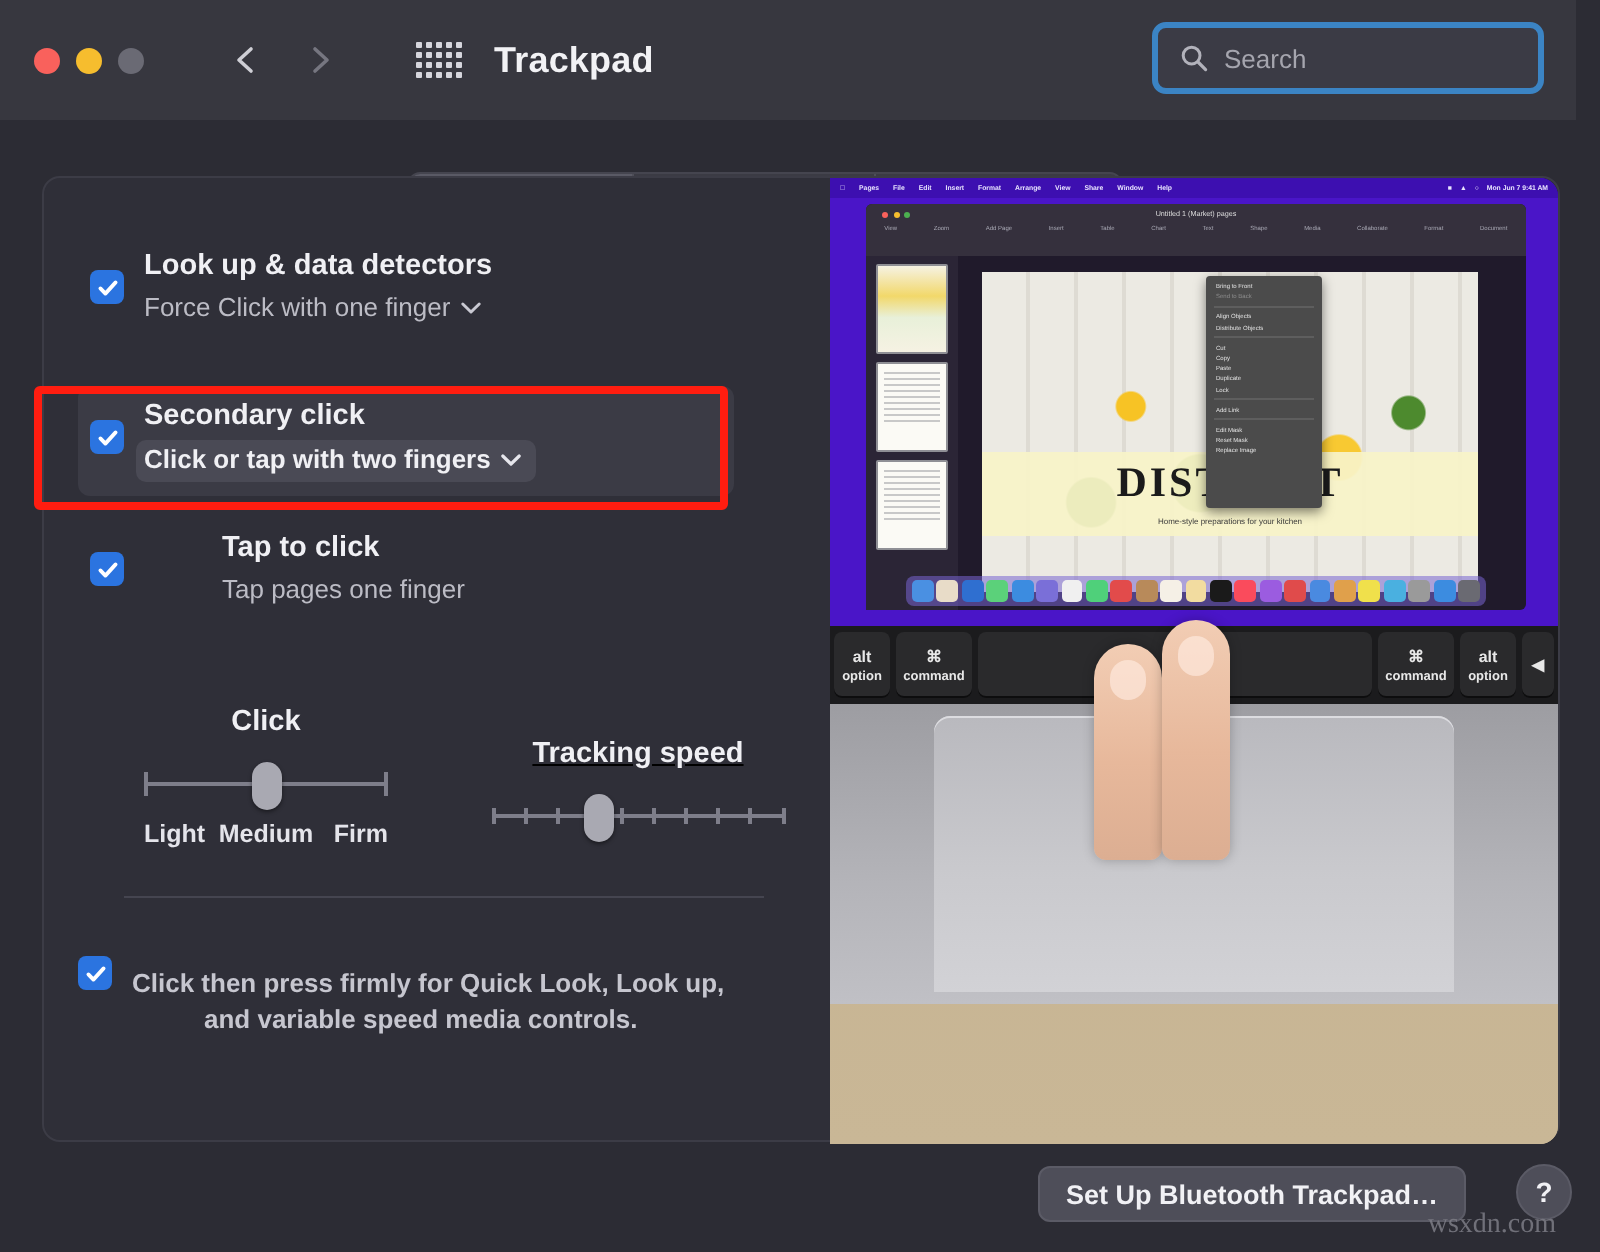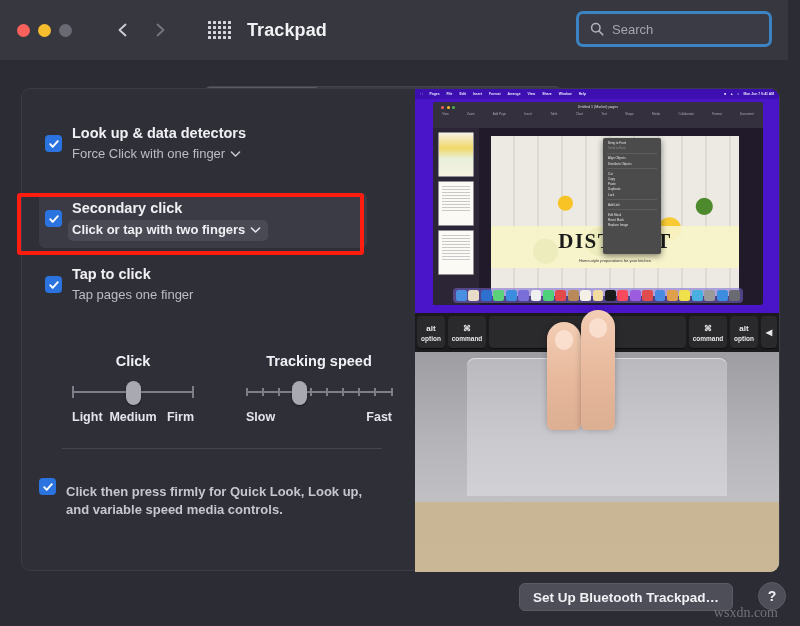--- a/index.html
+++ b/index.html
@@ -435,21 +435,21 @@
           <span class="opt-title">Look up &amp; data detectors</span>
           <span class="opt-sub plain-popup">
             <span>Force Click with one finger</span>
             <svg class="chev-dn" viewBox="0 0 11 8">
               <path d="M1.4 2 L5.5 6 L9.6 2" fill="none" stroke-width="1.5" stroke-linecap="round" stroke-linejoin="round"></path>
             </svg>
           </span>
         </span>
       </div>
 
-      <div class="opt-row" style="top:170px;">
+      <div class="opt-row" style="top:170px;gap:39px;">
         <span class="cb">
           <svg viewBox="0 0 12 12">
             <path d="M2.2 6.2 L4.7 8.8 L9.8 3.2" fill="none" stroke-width="1.9" stroke-linecap="round" stroke-linejoin="round"></path>
           </svg>
         </span>
         <span class="opt-texts">
           <span class="opt-title">Tap to click</span>
           <span class="opt-sub">Tap pages one finger</span>
         </span>
       </div>
@@ -467,54 +467,50 @@
             <div class="tick" style="right:0;"></div>
             <div class="thumb" style="left:50%;"></div>
           </div>
           <div class="endlabels">
             <span class="el-left">Light</span>
             <span class="el-mid">Medium</span>
             <span class="el-right">Firm</span>
           </div>
         </div>
 
-        <div class="slider-group" style="left:224px; top:0; width:146px;">
+        <div class="slider-group" style="left:224px; top:16px; width:146px;text-decoration:underline;">
           <div class="slider-label">Tracking speed</div>
           <div class="track">
             <div class="track-line" style="top:10px; height:2px;"></div>
             <div class="tick mid" style="left:0%;"></div>
             <div class="tick mid" style="left:11%;"></div>
             <div class="tick mid" style="left:22%;"></div>
             <div class="tick mid" style="left:33%;"></div>
             <div class="tick mid" style="left:44%;"></div>
             <div class="tick mid" style="left:55%;"></div>
             <div class="tick mid" style="left:66%;"></div>
             <div class="tick mid" style="left:77%;"></div>
             <div class="tick mid" style="left:88%;"></div>
             <div class="tick mid" style="left:99%;"></div>
             <div class="thumb" style="left:36%;"></div>
           </div>
-          <div class="endlabels">
-            <span class="el-left">Slow</span>
-            <span class="el-right">Fast</span>
-          </div>
         </div>
       </div>
 
       <div class="divider"></div>
 
       <div class="force-row">
         <span class="cb" style="margin-top:2px;">
           <svg viewBox="0 0 12 12">
             <path d="M2.2 6.2 L4.7 8.8 L9.8 3.2" fill="none" stroke-width="1.9" stroke-linecap="round" stroke-linejoin="round"></path>
           </svg>
         </span>
         <span class="opt-texts">
           <span class="force-sub" style="margin-top:7px;">Click then press firmly for Quick Look, Look up,</span>
-          <span class="force-sub" style="margin-top:0;">and variable speed media controls.</span>
+          <span class="force-sub" style="margin-top:0;margin-left:36px;">and variable speed media controls.</span>
         </span>
       </div>
     </div>
 
     <div class="preview">
 
       <div class="vid">
         <div class="vid-menubar">
           <span></span>
           <span>Pages</span>

